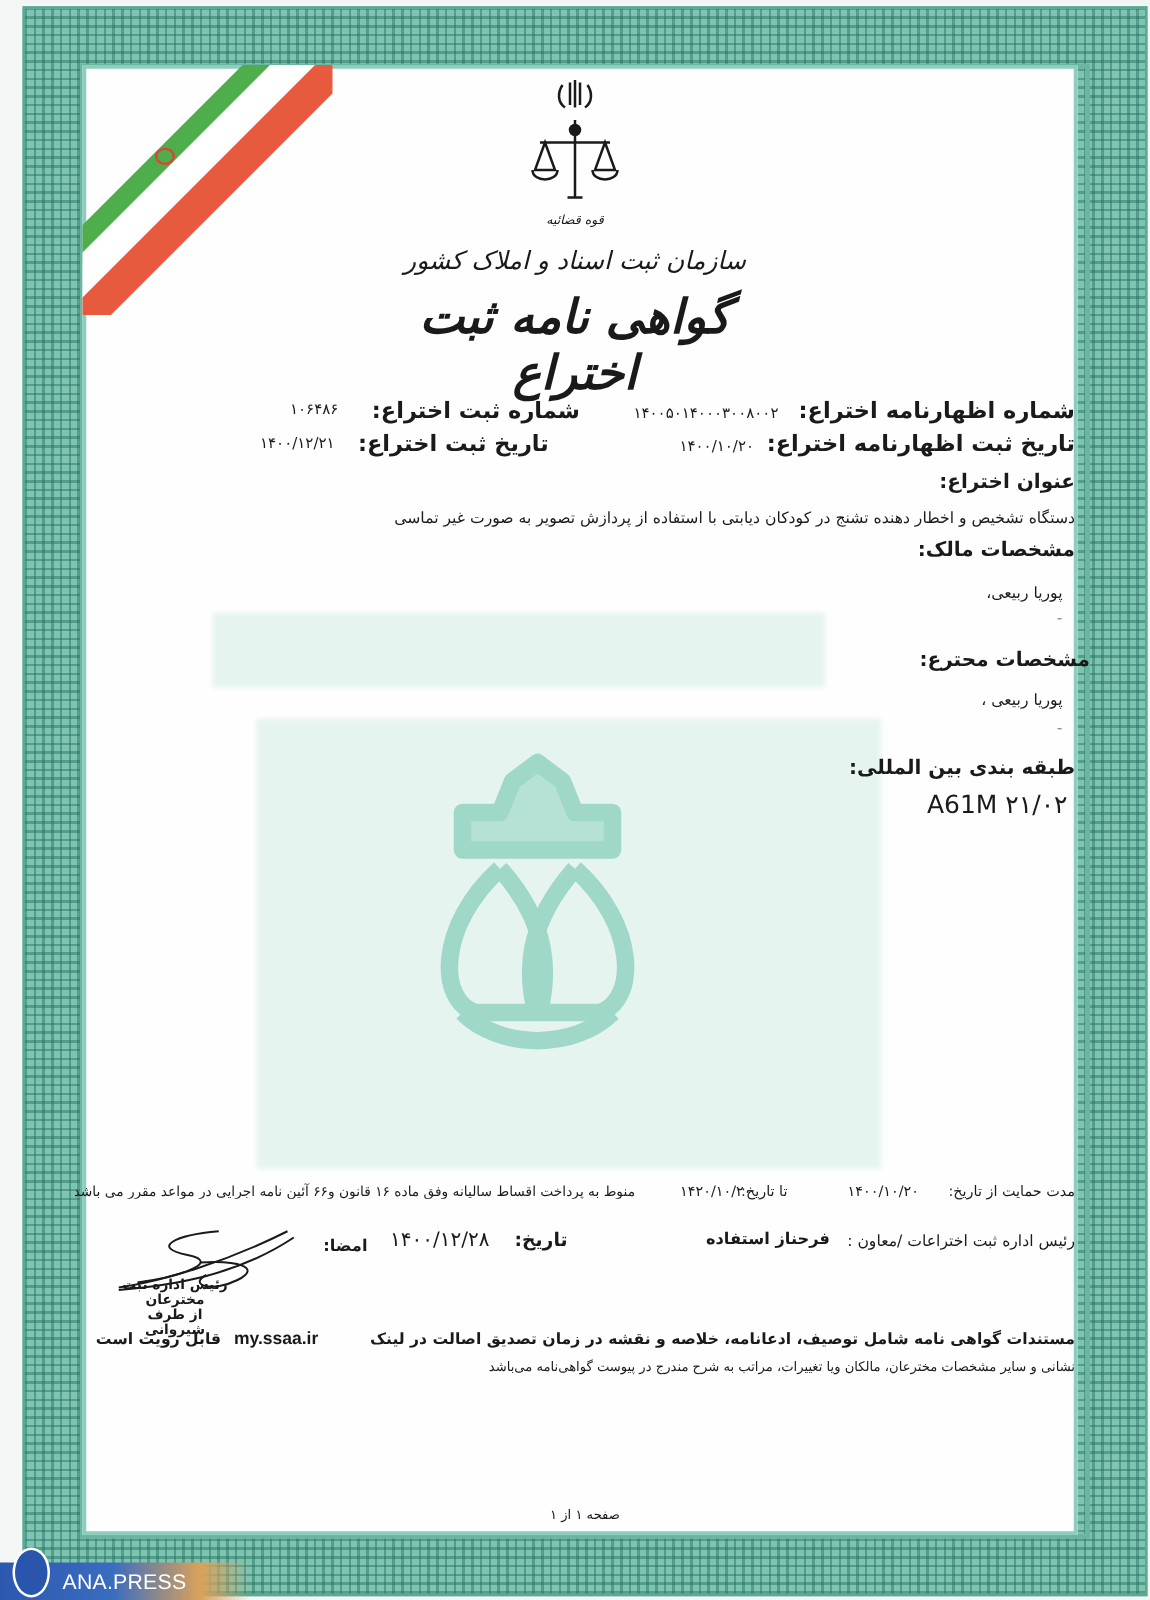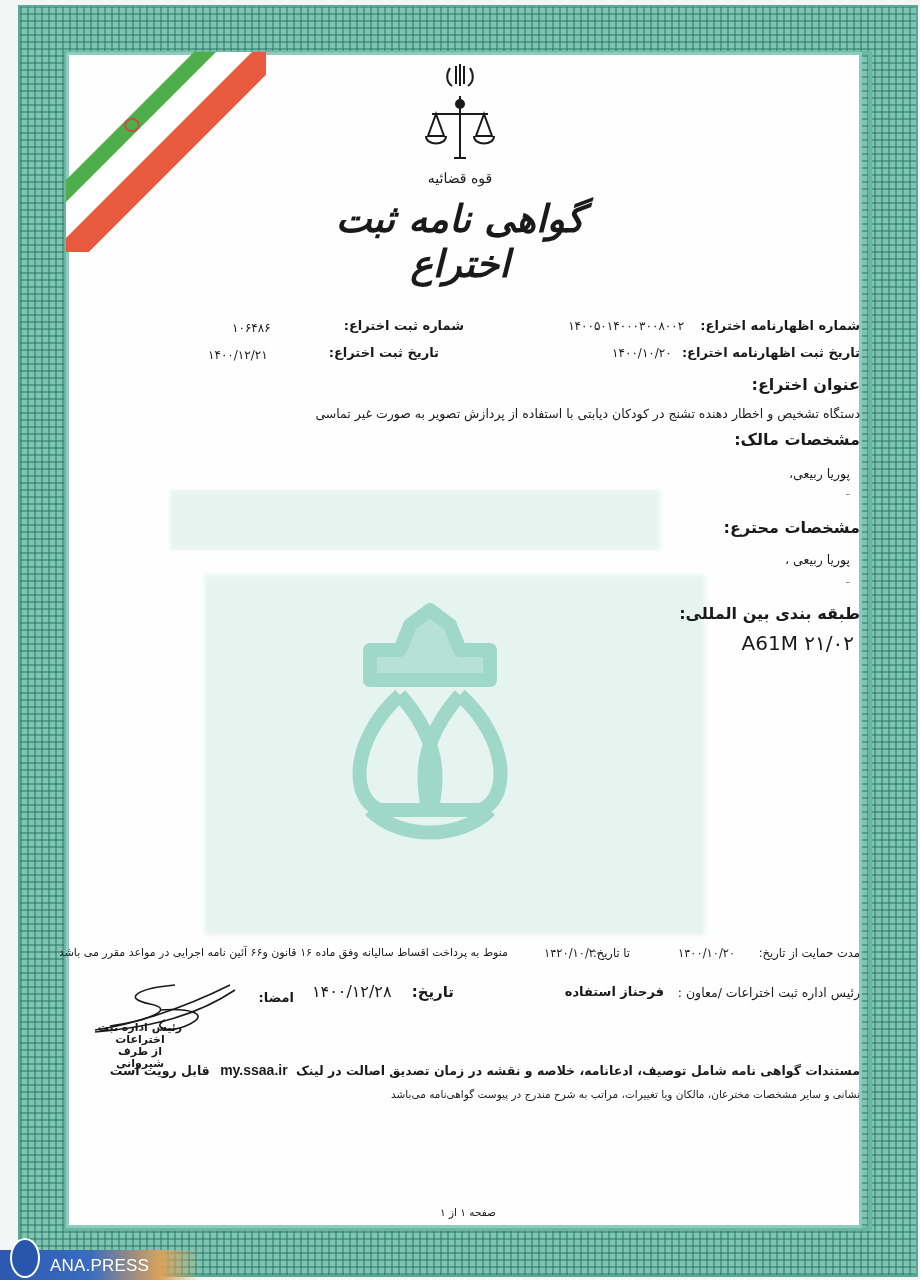--- a/index.html
+++ b/index.html
@@ -32,27 +32,27 @@
     .stripe.red { height: 26px; background: #e75a3d; left: -40px; top: 226px; }
     .flag-emblem {
       position: absolute; left: 124px; top: 118px; width: 16px; height: 14px;
       border-radius: 50%; border: 2px solid #d14a3b;
     }
 
     
     .header { position: absolute; left: 300px; top: 60px; width: 320px; text-align: center; }
     .emblem { margin: 0 auto; width: 80px; height: 110px; position: relative; }
     .emblem svg { width: 80px; height: 110px; }
-    .judiciary { font-family: "DejaVu Serif", serif; font-size: 14px; margin-top: 0px; }
+    .judiciary { font-family: "DejaVu Serif", serif; font-size: 10px; font-style: italic; margin-top: 0px; }
     .org-name { font-family: "DejaVu Serif", serif; font-size: 20px; font-style: italic; margin-top: 14px; }
     .cert-title { font-family: "DejaVu Serif", serif; font-size: 38px; font-style: italic; font-weight: bold; margin-top: 10px; letter-spacing: 1px; text-align: center; }
 
     .rtl { direction: rtl; unicode-bidi: isolate; }
     .row { position: absolute; font-size: 13px; }
-    .label-b { font-weight: bold; font-size: 13px; }
+    .label-b { font-weight: bold; font-size: 18px; }
     .val { font-size: 12px; }
     .section-h { position: absolute; font-weight: bold; font-size: 16px; }
     .body-t { position: absolute; font-size: 12.5px; }
 
     
     .wm-smudge {
       position: absolute; background: rgba(170,220,205,0.28); filter: blur(2px);
     }
     .watermark { position: absolute; left: 330px; top: 600px; width: 200px; height: 250px; }
     .sig { position: absolute; left: 90px; top: 980px; width: 150px; height: 80px; }
@@ -113,20 +113,21 @@
         <path d="M16 54 L8 76 L24 76 Z"></path>
         <path d="M64 54 L56 76 L72 76 Z"></path>
         <path d="M6 76 C6 86 26 86 26 76"></path>
         <path d="M54 76 C54 86 74 86 74 76"></path>
         <circle cx="40" cy="44" r="4" fill="#1a1a1a"></circle>
         <path d="M34 98 L46 98"></path>
       </g>
     </svg>
   </div>
   <div class="judiciary">قوه قضائیه</div>
+  <div class="org-name">سازمان ثبت اسناد و املاک کشور</div>
   <div class="cert-title">گواهی نامه ثبت اختراع</div>
 </div>
 
 <div class="row rtl" style="right:60px;top:318px;">
   <span class="label-b">شماره اظهارنامه اختراع:</span>
   <span class="val" style="margin-right:12px;">۱۴۰۰۵۰۱۴۰۰۰۳۰۰۸۰۰۲</span>
 </div>
 <div class="row rtl" style="right:456px;top:318px;">
   <span class="label-b">شماره ثبت اختراع:</span>
 </div>
@@ -145,21 +146,21 @@
   <span class="val">۱۴۰۰/۱۲/۲۱</span>
 </div>
 
 <div class="section-h rtl" style="right:60px;top:375px;">عنوان اختراع:</div>
 <div class="body-t rtl" style="right:60px;top:406px;">دستگاه تشخیص و اخطار دهنده تشنج در کودکان دیابتی با استفاده از پردازش تصویر به صورت غیر تماسی</div>
 
 <div class="section-h rtl" style="right:60px;top:430px;">مشخصات مالک:</div>
 <div class="body-t rtl" style="right:70px;top:466px;">پوریا ربیعی،</div>
 <div class="body-t rtl" style="right:70px;top:486px;color:#888;">-</div>
 
-<div class="section-h rtl" style="right:60px;top:518px;">مشخصات محترع:</div>
+<div class="section-h rtl" style="right:48px;top:518px;">مشخصات محترع:</div>
 <div class="body-t rtl" style="right:70px;top:552px;">پوریا ربیعی ،</div>
 <div class="body-t rtl" style="right:70px;top:574px;color:#888;">-</div>
 
 <div class="section-h rtl" style="right:60px;top:604px;text-align:right;">طبقه بندی بین المللی:</div>
 <div class="body-t" style="right:66px;top:631px;font-size:20px;direction:ltr;">A61M ۲۱/۰۲</div>
 
 <div class="body-t rtl" style="right:60px;top:946px;font-size:11.5px;">مدت حمایت از تاریخ:</div>
 <div class="body-t" style="left:678px;top:946px;font-size:11.5px;">۱۴۰۰/۱۰/۲۰</div>
 <div class="body-t rtl" style="right:290px;top:946px;font-size:11.5px;">تا تاریخ:</div>
 <div class="body-t" style="left:544px;top:946px;font-size:11.5px;">۱۴۲۰/۱۰/۲۰</div>
@@ -175,27 +176,27 @@
   <svg viewBox="0 0 150 80" width="150" height="80">
     <g stroke="#1a1a1a" fill="none" stroke-width="1.6">
       <path d="M5 50 C40 45 90 30 140 5"></path>
       <path d="M85 5 C50 8 30 18 60 24 C90 30 50 42 20 46"></path>
       <path d="M70 30 C100 28 120 34 100 44 C80 54 60 48 75 40"></path>
       <path d="M5 52 C50 48 100 40 145 10"></path>
     </g>
   </svg>
 </div>
 <div class="sig-text rtl" style="left:95px;top:1022px;width:90px;">
-  <div>رئیس اداره ثبت اختراعات</div>
+  <div>رئیس اداره ثبت مخترعان</div>
   <div>از طرف      شیروانی</div>
 </div>
 
 <div class="body-t rtl" style="right:60px;top:1062px;font-size:12.5px;font-weight:bold;">
   <span>مستندات گواهی نامه شامل توصیف، ادعانامه، خلاصه و نقشه در زمان تصدیق اصالت در لینک</span>
-  <span style="margin-right:4px;" class="link-b">my.ssaa.ir</span>
+  <span style="margin-right:37px;" class="link-b">my.ssaa.ir</span>
   <span style="margin-right:6px;">قابل رویت است</span>
 </div>
 <div class="body-t rtl" style="right:60px;top:1088px;font-size:10.5px;">نشانی و سایر مشخصات مخترعان، مالکان ویا تغییرات، مراتب به شرح مندرج در پیوست گواهی‌نامه می‌باشد</div>
 
 <div class="body-t rtl" style="left:440px;top:1206px;font-size:10.5px;">صفحه ۱ از ۱</div>
 
 <div class="ana-badge"></div>
 <div class="ana-logo"></div>
 <div class="ana-text">ANA.PRESS</div>
 

